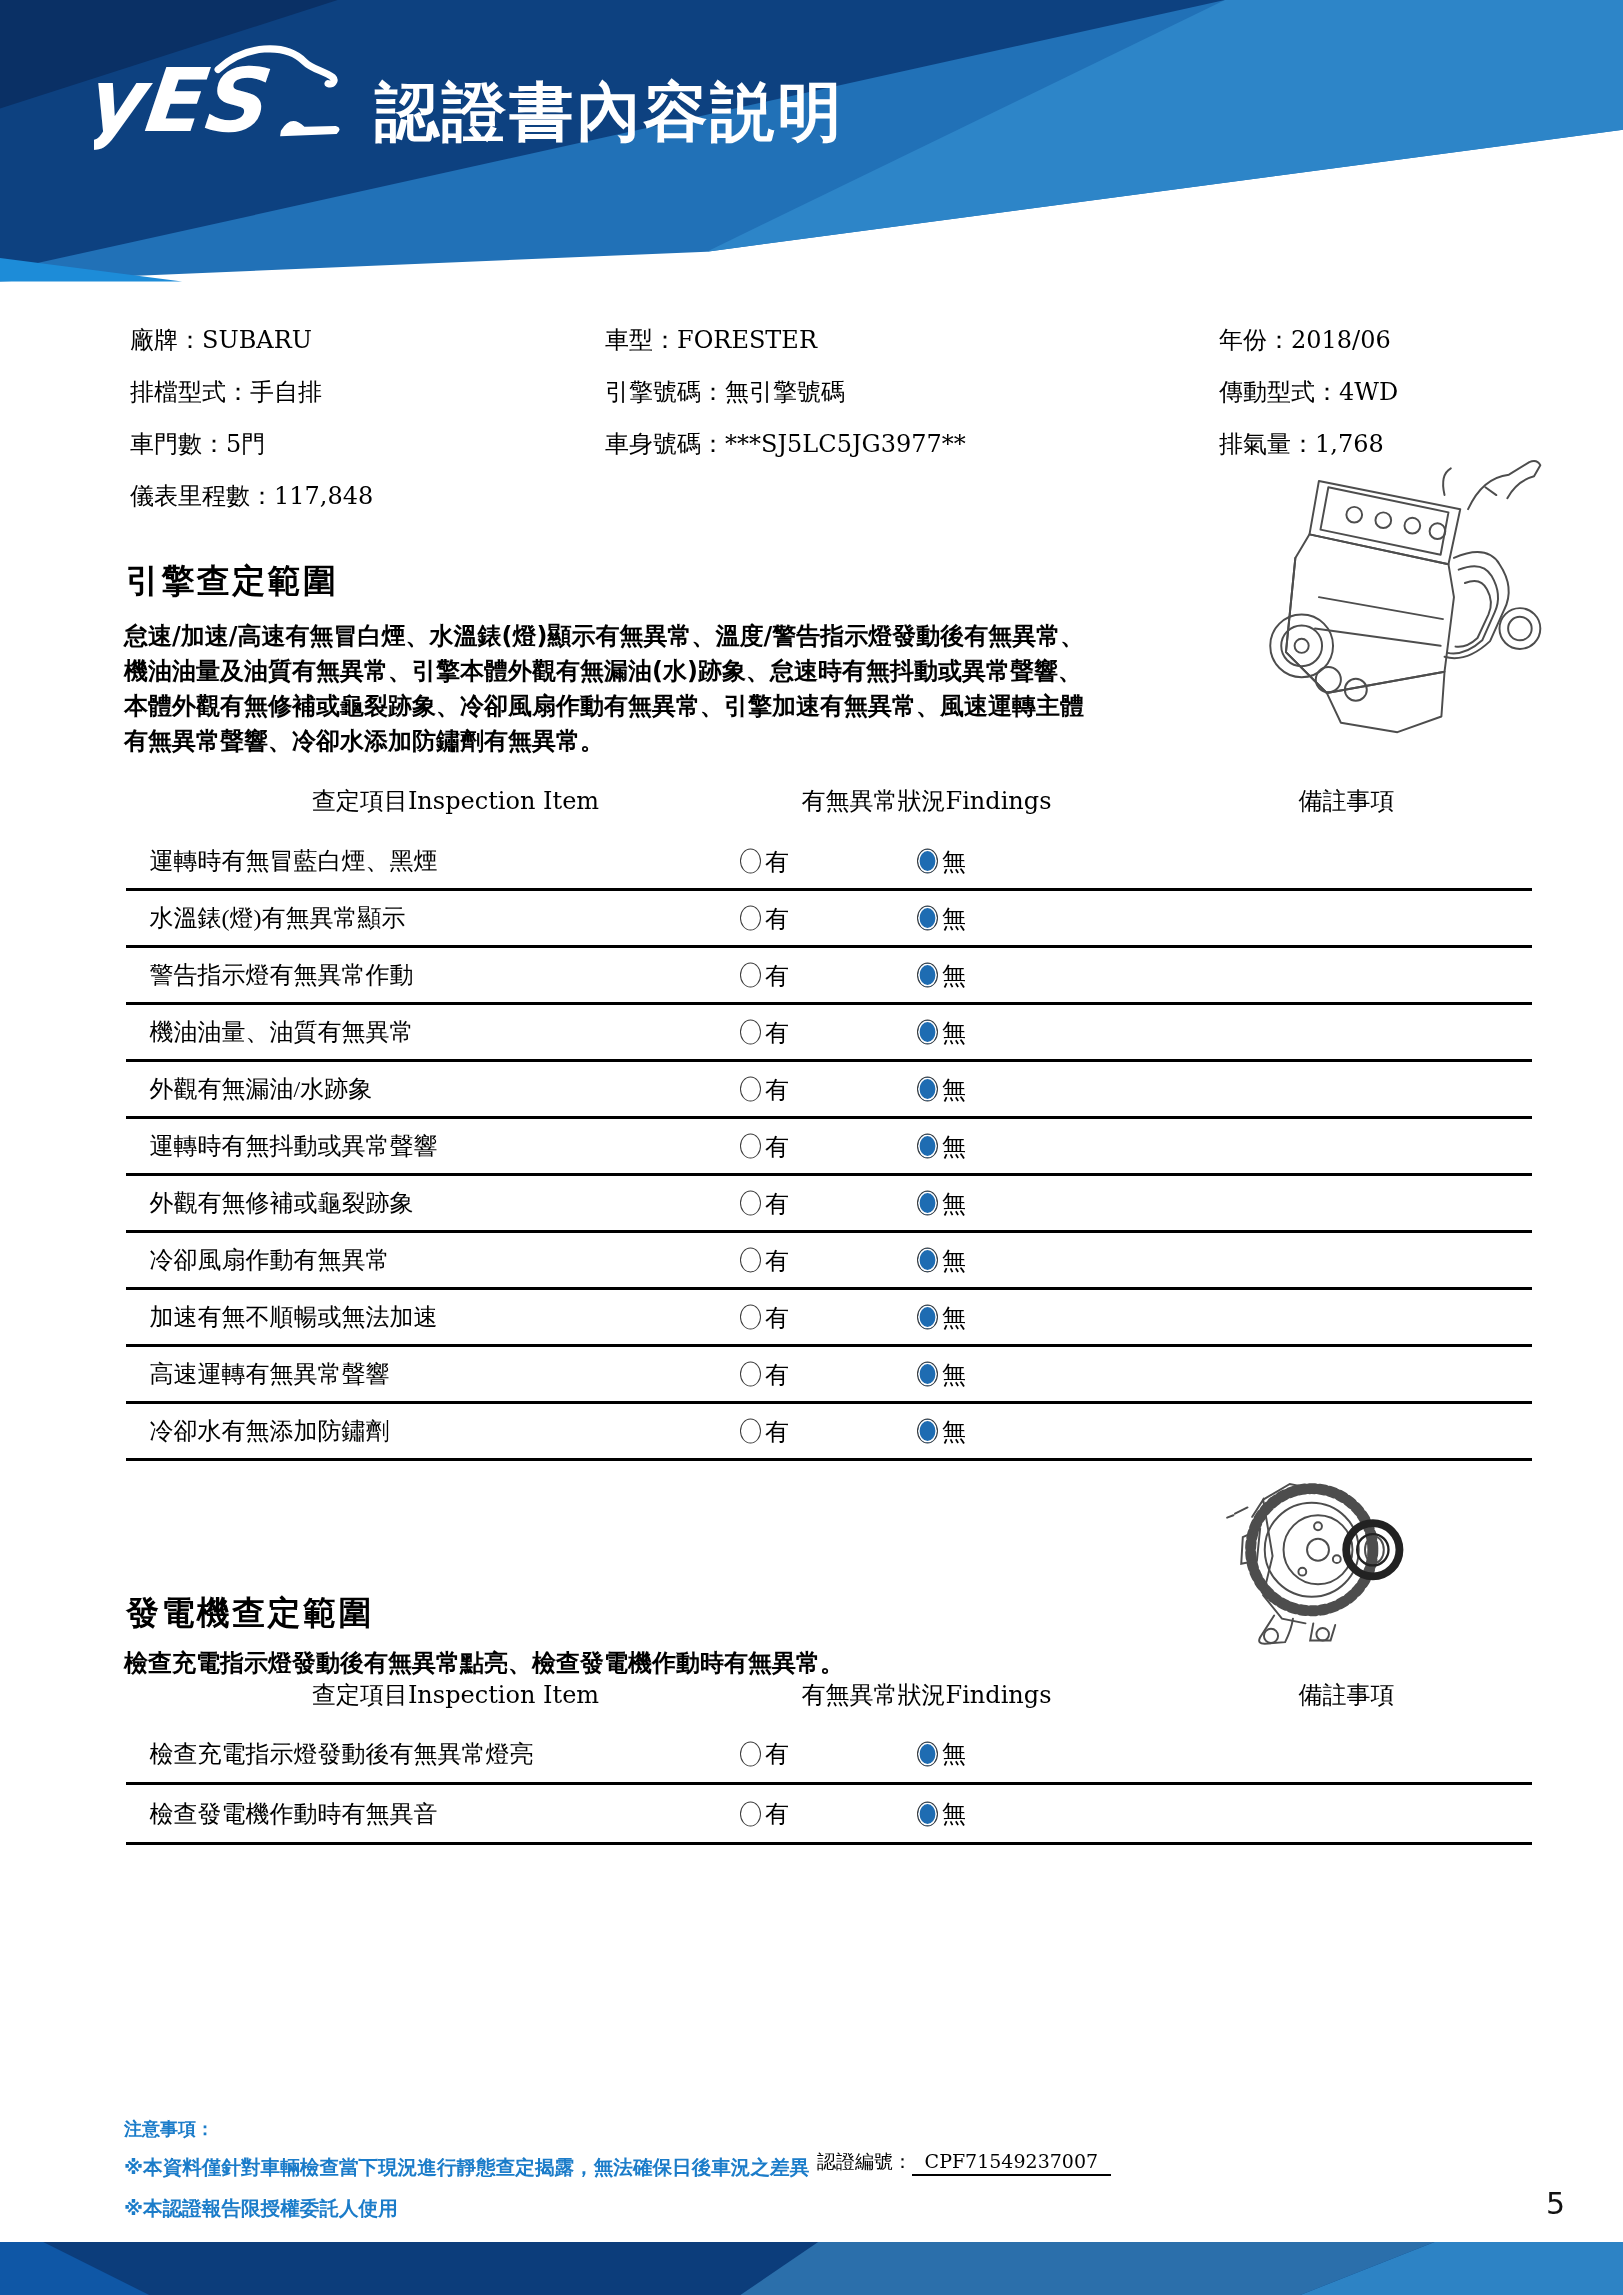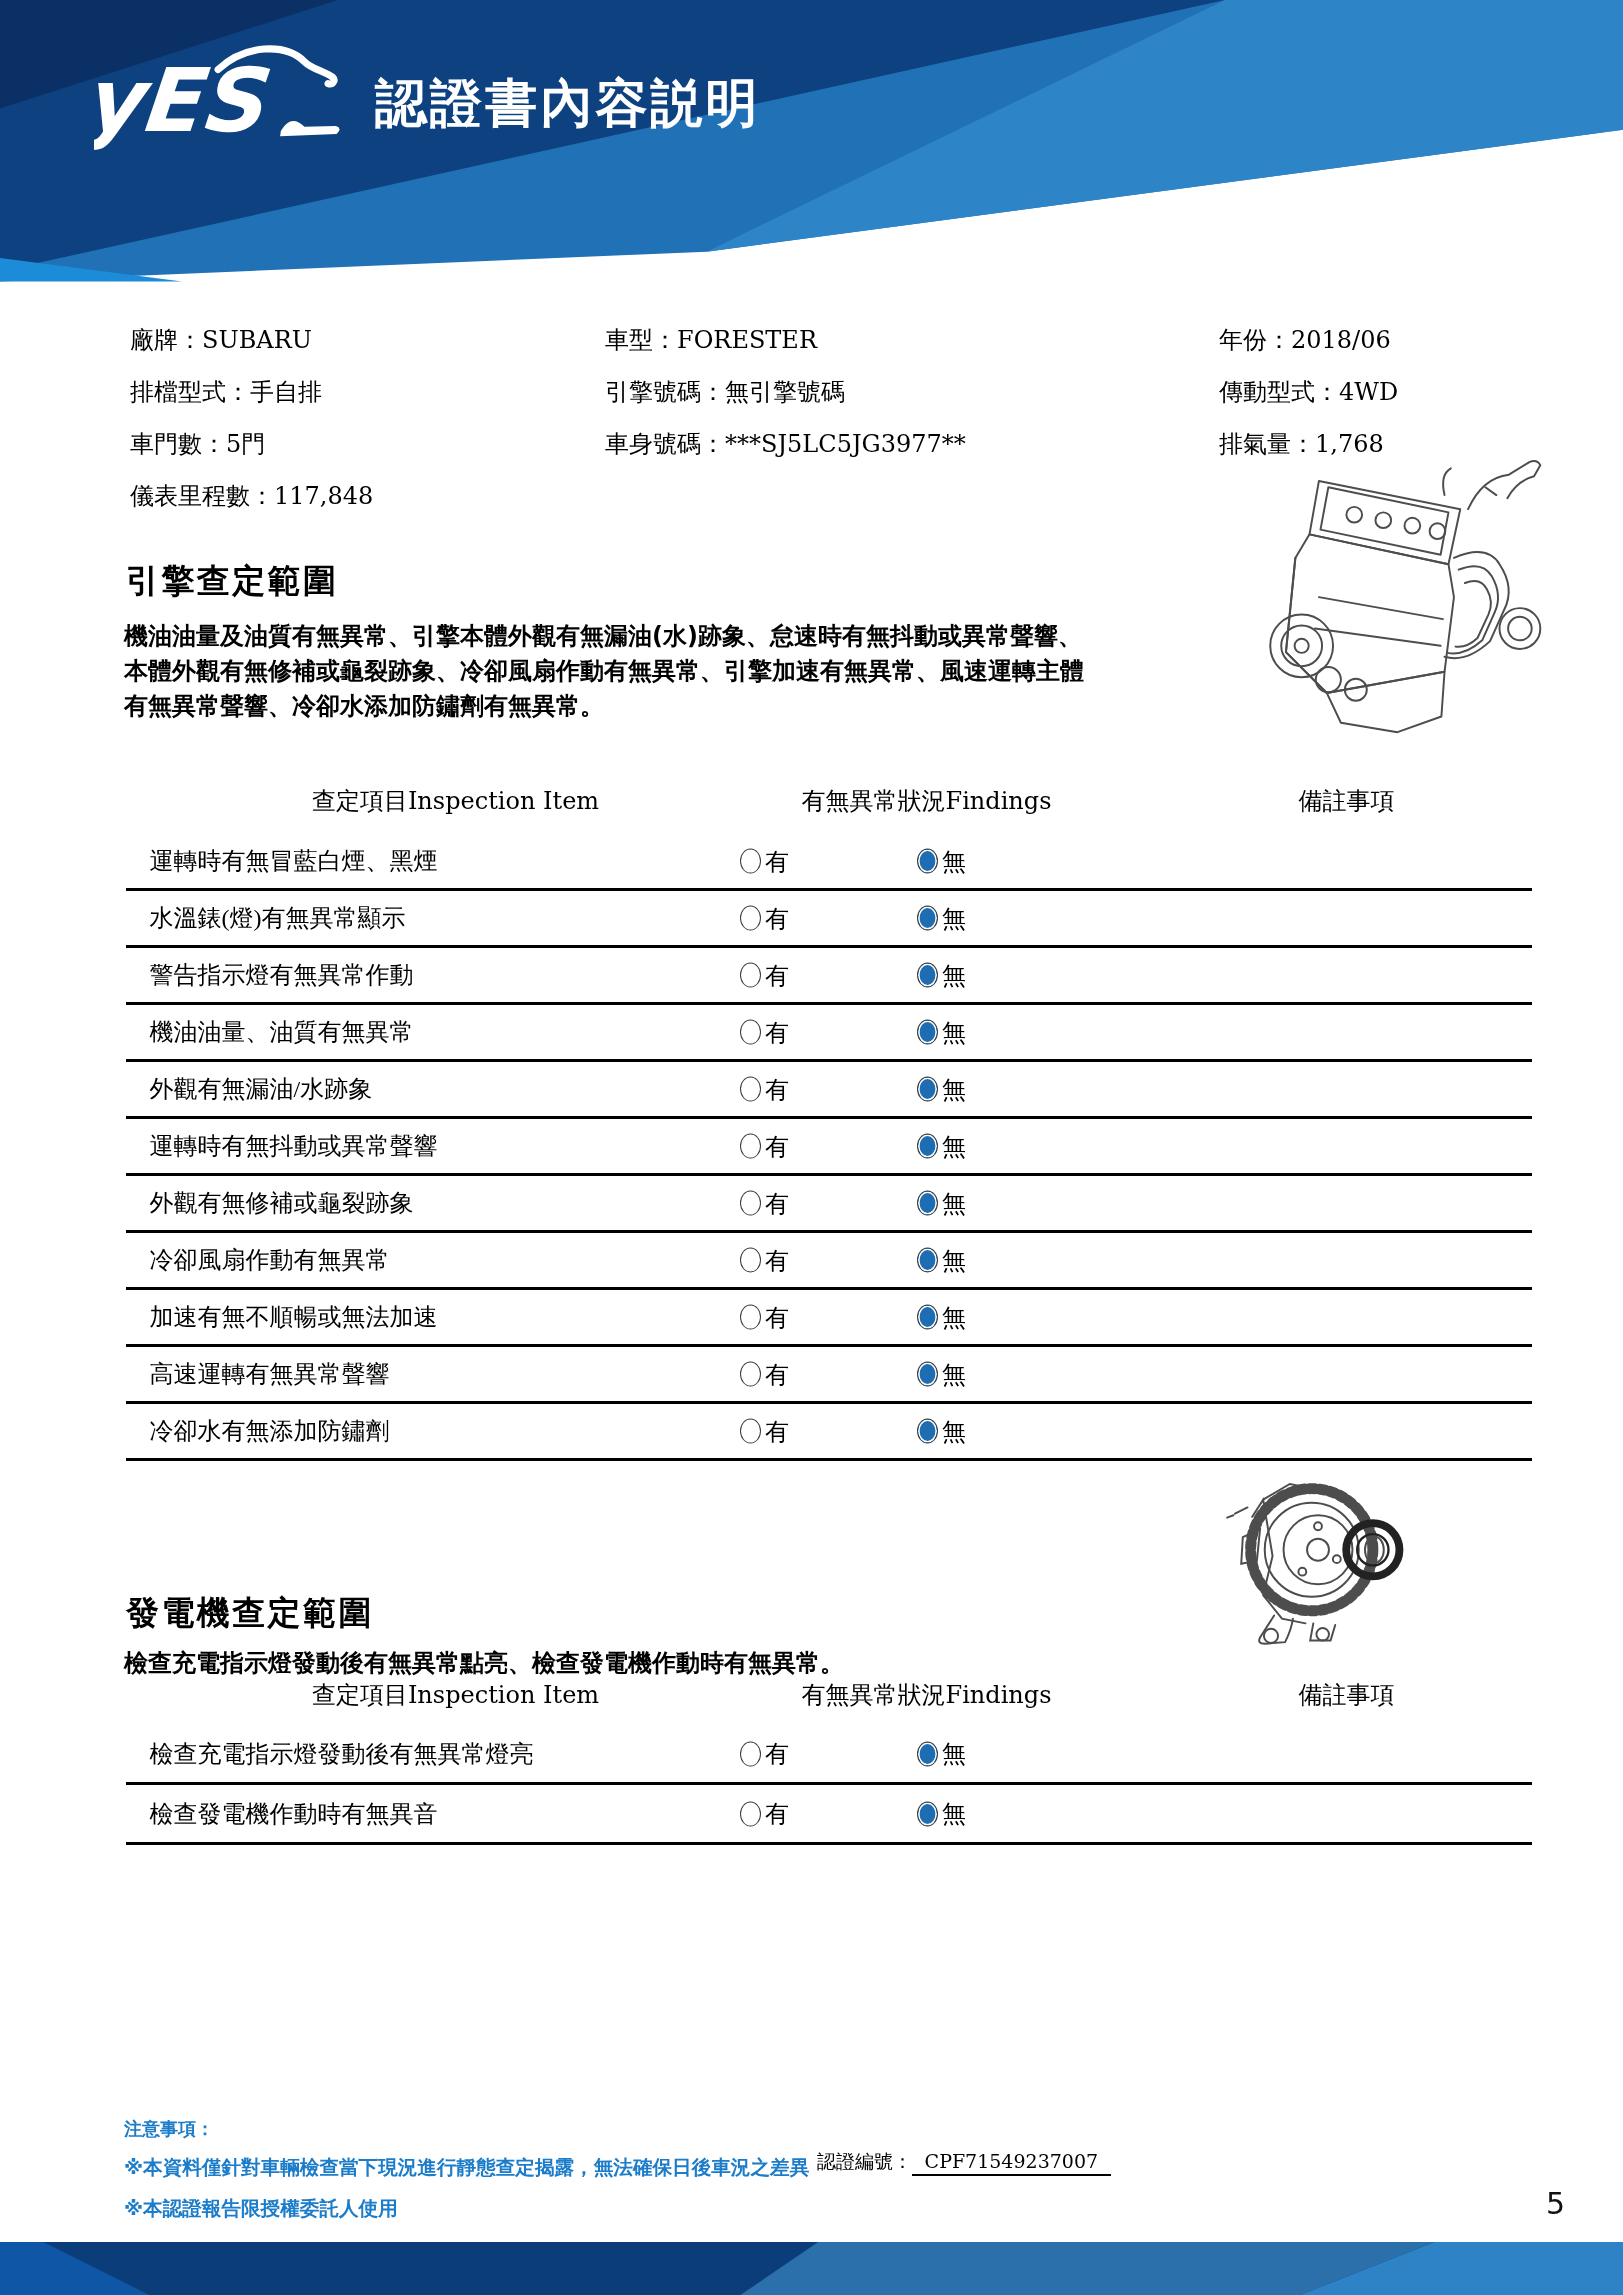--- a/index.html
+++ b/index.html
@@ -6,21 +6,21 @@
   .page{
     position:relative;width:1623px;height:2295px;background:#fff;overflow:hidden;
     font-family:"DejaVu Serif","Liberation Serif",serif;color:#000;
   }
   
   .header-svg{position:absolute;left:0;top:0;width:1623px;height:291px;display:block;}
   .logo-svg{position:absolute;left:94px;top:38px;width:267px;height:118px;}
   .header-title{
     position:absolute;left:375px;top:69px;
     font-family:"DejaVu Sans","Liberation Sans",sans-serif;
-    font-weight:bold;font-size:52px;letter-spacing:3.1px;color:#fff;white-space:nowrap;
+    font-weight:bold;font-size:64px;letter-spacing:3.1px;color:#fff;white-space:nowrap;
   }
   
   .vi-col{position:absolute;top:314px;font-size:24px;line-height:52px;white-space:nowrap;}
   .vi-col.c1{left:130px;} .vi-col.c2{left:605px;} .vi-col.c3{left:1219px;}
   
   .sec-heading{
     position:absolute;left:126px;margin:0;
     font-family:"DejaVu Sans","Liberation Sans",sans-serif;
     font-weight:bold;font-size:33px;letter-spacing:2.4px;color:#000000;white-space:nowrap;
   }
@@ -101,20 +101,21 @@
   </div>
   <div class="vi-col c3">
     <div>年份：2018/06</div>
     <div>傳動型式：4WD</div>
     <div>排氣量：1,768</div>
   </div>
 
   <h2 class="sec-heading" style="top:559px;">引擎查定範圍</h2>
 
   <div class="para" style="top:619px;">
+    <div>怠速/加速/高速有無冒白煙、水溫錶(燈)顯示有無異常、溫度/警告指示燈發動後有無異常、</div>
     <div>機油油量及油質有無異常、引擎本體外觀有無漏油(水)跡象、怠速時有無抖動或異常聲響、</div>
     <div>本體外觀有無修補或龜裂跡象、冷卻風扇作動有無異常、引擎加速有無異常、風速運轉主體</div>
     <div>有無異常聲響、冷卻水添加防鏽劑有無異常。</div>
   </div>
 
   <svg class="art" style="left:1209px;top:440px;width:369px;height:330px;" viewBox="0 0 470 420">
     <g fill="none" stroke="#4d4d4d" stroke-width="2.5" stroke-linejoin="round" stroke-linecap="round">
       <path d="M140,52 L320,88 L305,158 L128,120 Z"></path>
       <path d="M152,60 L305,92 L295,146 L142,114 Z"></path>
       <circle cx="185" cy="95" r="10"></circle>

